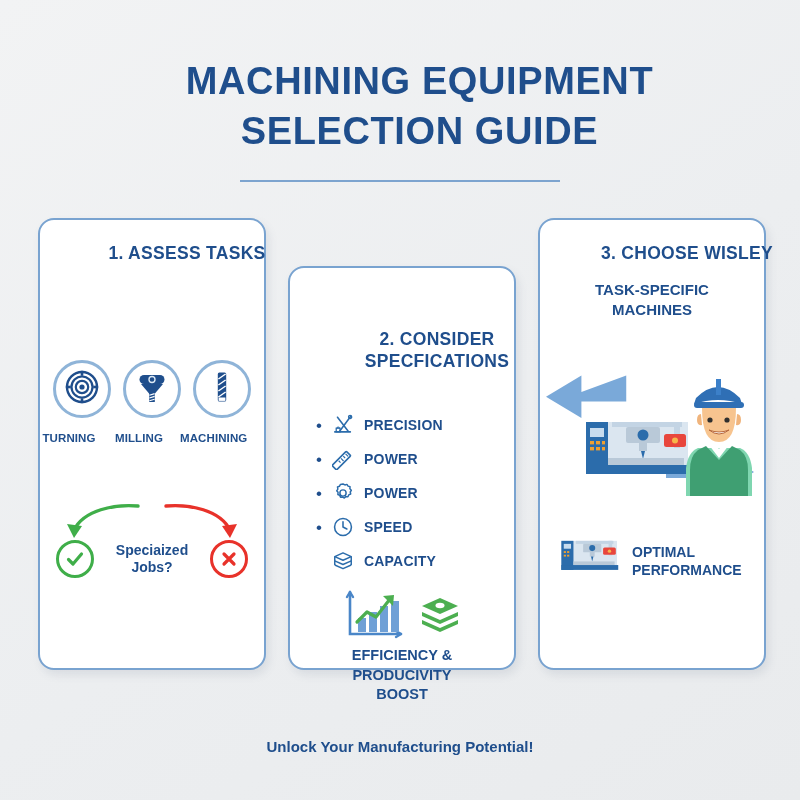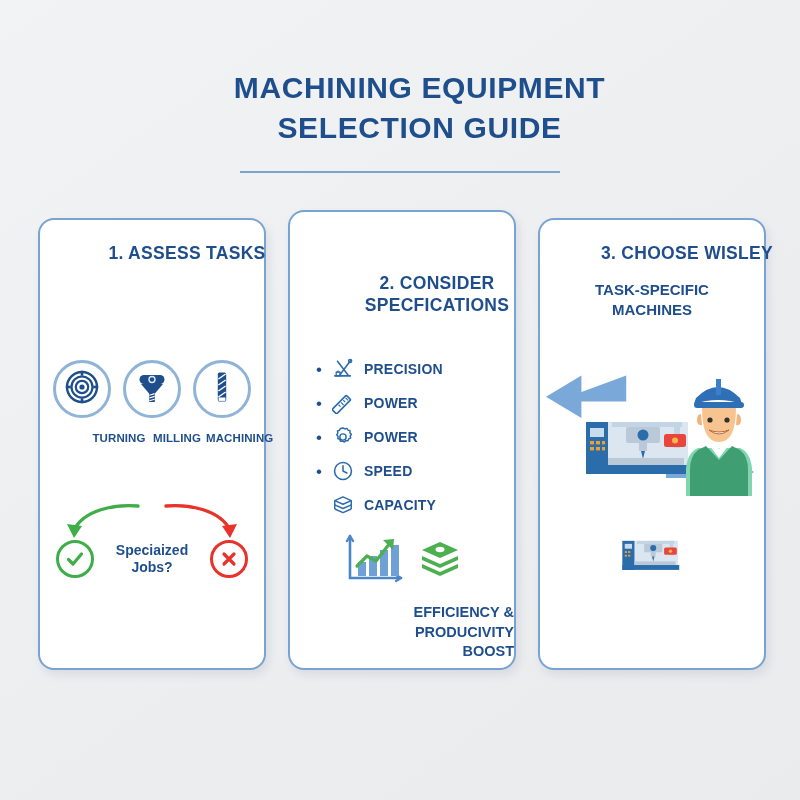--- a/index.html
+++ b/index.html
@@ -24,25 +24,25 @@
   
   .header {
     position: absolute;
     top: 56px;
     left: 0;
     width: 800px;
     text-align: center;
   }
   .title {
     color: #1f4e8c;
-    font-size: 30px;
+    font-size: 38px;
     font-weight: bold;
     letter-spacing: 0.6px;
     line-height: 1.32;
-    margin: 12px;
+    margin: 0;
     text-transform: uppercase;
     padding-left: 39px;
   }
   .title-rule {
     width: 320px;
     height: 2px;
     margin: 24px auto 0 auto;
     background: #7da4cf;
   }
 
@@ -59,21 +59,21 @@
   .card {
     width: 228px;
     background: #ffffff;
     border: 2px solid #79a3d0;
     border-radius: 16px;
     box-shadow: 3px 5px 9px rgba(90, 110, 130, 0.13);
     position: relative;
     box-sizing: border-box;
   }
   .card--one   { height: 452px; align-self: flex-start; }
-  .card--two   { height: 460px; align-self: flex-end; }
+  .card--two   { height: 404px; align-self: flex-end; }
   .card--three { height: 452px; align-self: flex-start; }
 
   .card-heading {
     color: #1f4e8c;
     font-size: 17.5px;
     font-weight: bold;
     text-align: center;
     letter-spacing: 0.3px;
     line-height: 1.28;
     text-transform: uppercase;
@@ -101,21 +101,22 @@
     align-items: center;
     justify-content: center;
     box-sizing: border-box;
   }
   .tool-labels {
     position: absolute;
     top: 212px;
     left: 0;
     width: 100%;
     display: flex;
-    justify-content: flex-end;
+    justify-content: flex-start;
+    gap: 12px;
   }
   .tool-label {
     width: 58px;
     text-align: center;
     color: #1f4e8c;
     font-size: 11.5px;
     font-weight: bold;
     letter-spacing: 0.1px;
   }
 
@@ -215,27 +216,26 @@
     display: flex;
     align-items: center;
     justify-content: center;
     gap: 14px;
   }
   .boost-caption {
     position: absolute;
     top: 378px;
     left: 0;
     width: 100%;
-    text-align: right;
+    text-align: center;
     color: #1f4e8c;
     font-size: 14.5px;
     font-weight: bold;
     line-height: 1.35;
     text-transform: uppercase;
-    margin-top: 13px;
   }
 
   
   .c3-heading { position: absolute; top: 22px; left: 0; width: 100%; }
   .c3-subheading {
     position: absolute;
     top: 60px;
     left: 0;
     width: 100%;
     text-align: center;
@@ -562,19 +562,24 @@
             <circle cx="53" cy="20" r="5" fill="#2b6cab"></circle>
             <rect x="49" y="26" width="8" height="8" fill="#b9c9d8"></rect>
             <path d="M51 34 L55 34 L53 42 Z" fill="#2b6cab"></path>
             <rect x="80" y="8" width="6" height="24" fill="#c3d4e4"></rect>
             <rect x="71" y="19" width="21" height="12" rx="2.5" fill="#e8463c"></rect>
             <circle cx="81.5" cy="25" r="2.8" fill="#f7b64a"></circle>
             <rect x="22" y="42" width="68" height="6" fill="#b9c9d8"></rect>
             <rect x="2" y="48" width="94" height="8" fill="#2b6cab"></rect>
           </svg>
         </span>
+        <span class="c3-optimal-text">
+          <span>OPTIMAL</span><br>
+          <span>PERFORMANCE</span>
+        </span>
       </div>
     </div>
 
   </div>
 
+  <div class="footer">Unlock Your Manufacturing Potential!</div>
 
 </div>
 
 </body></html>

